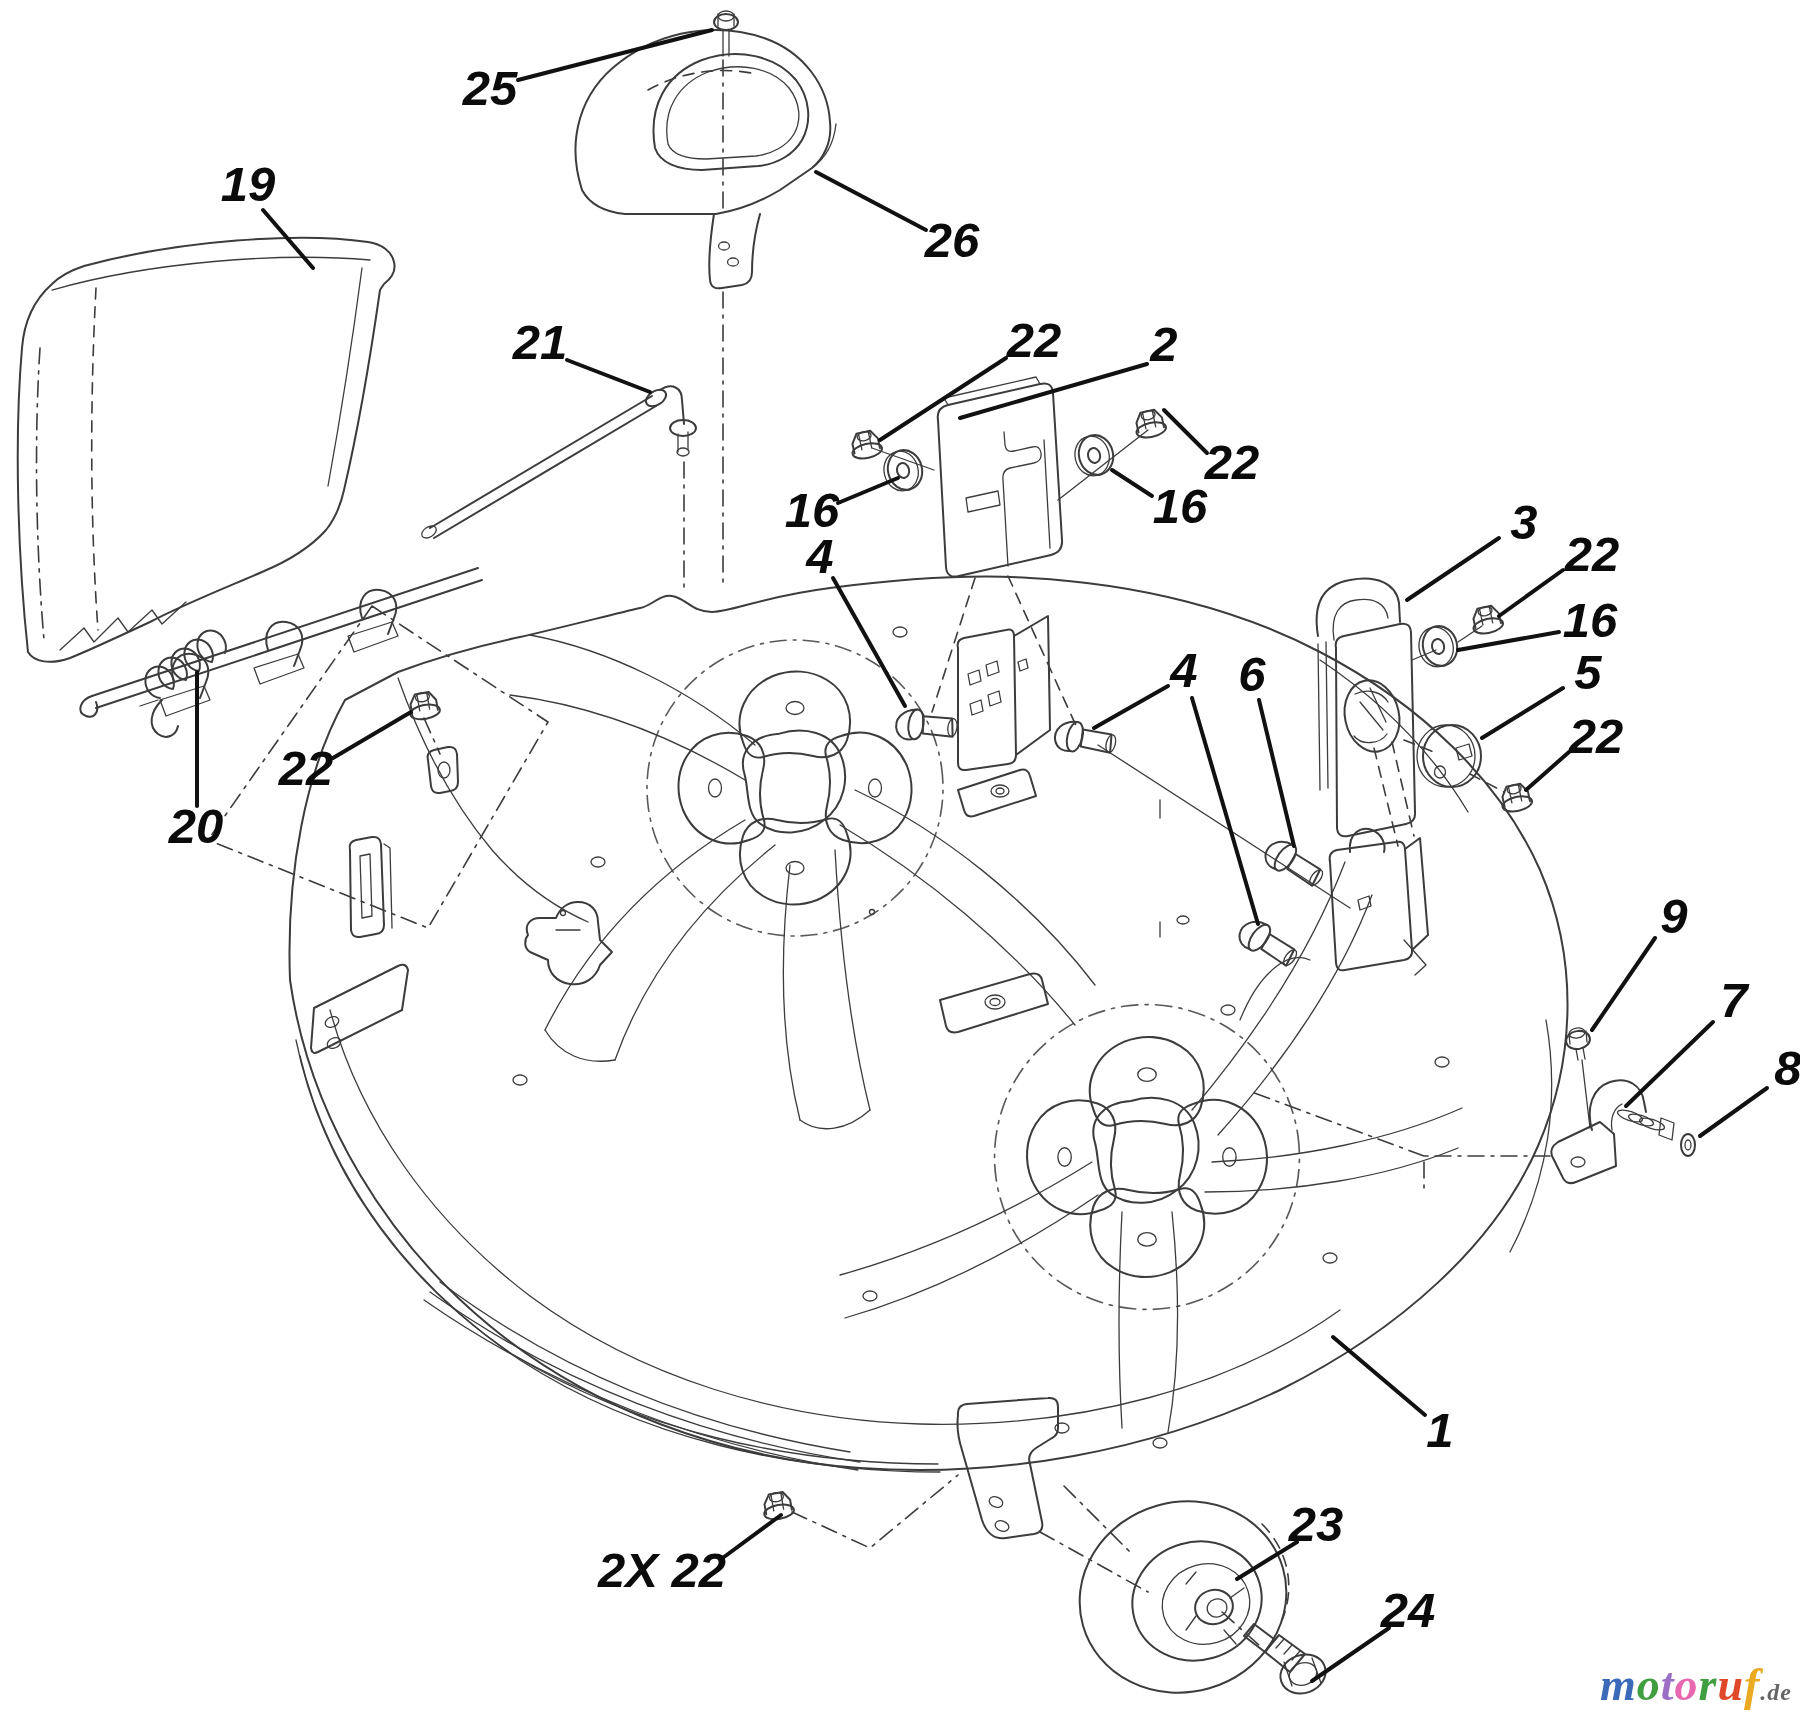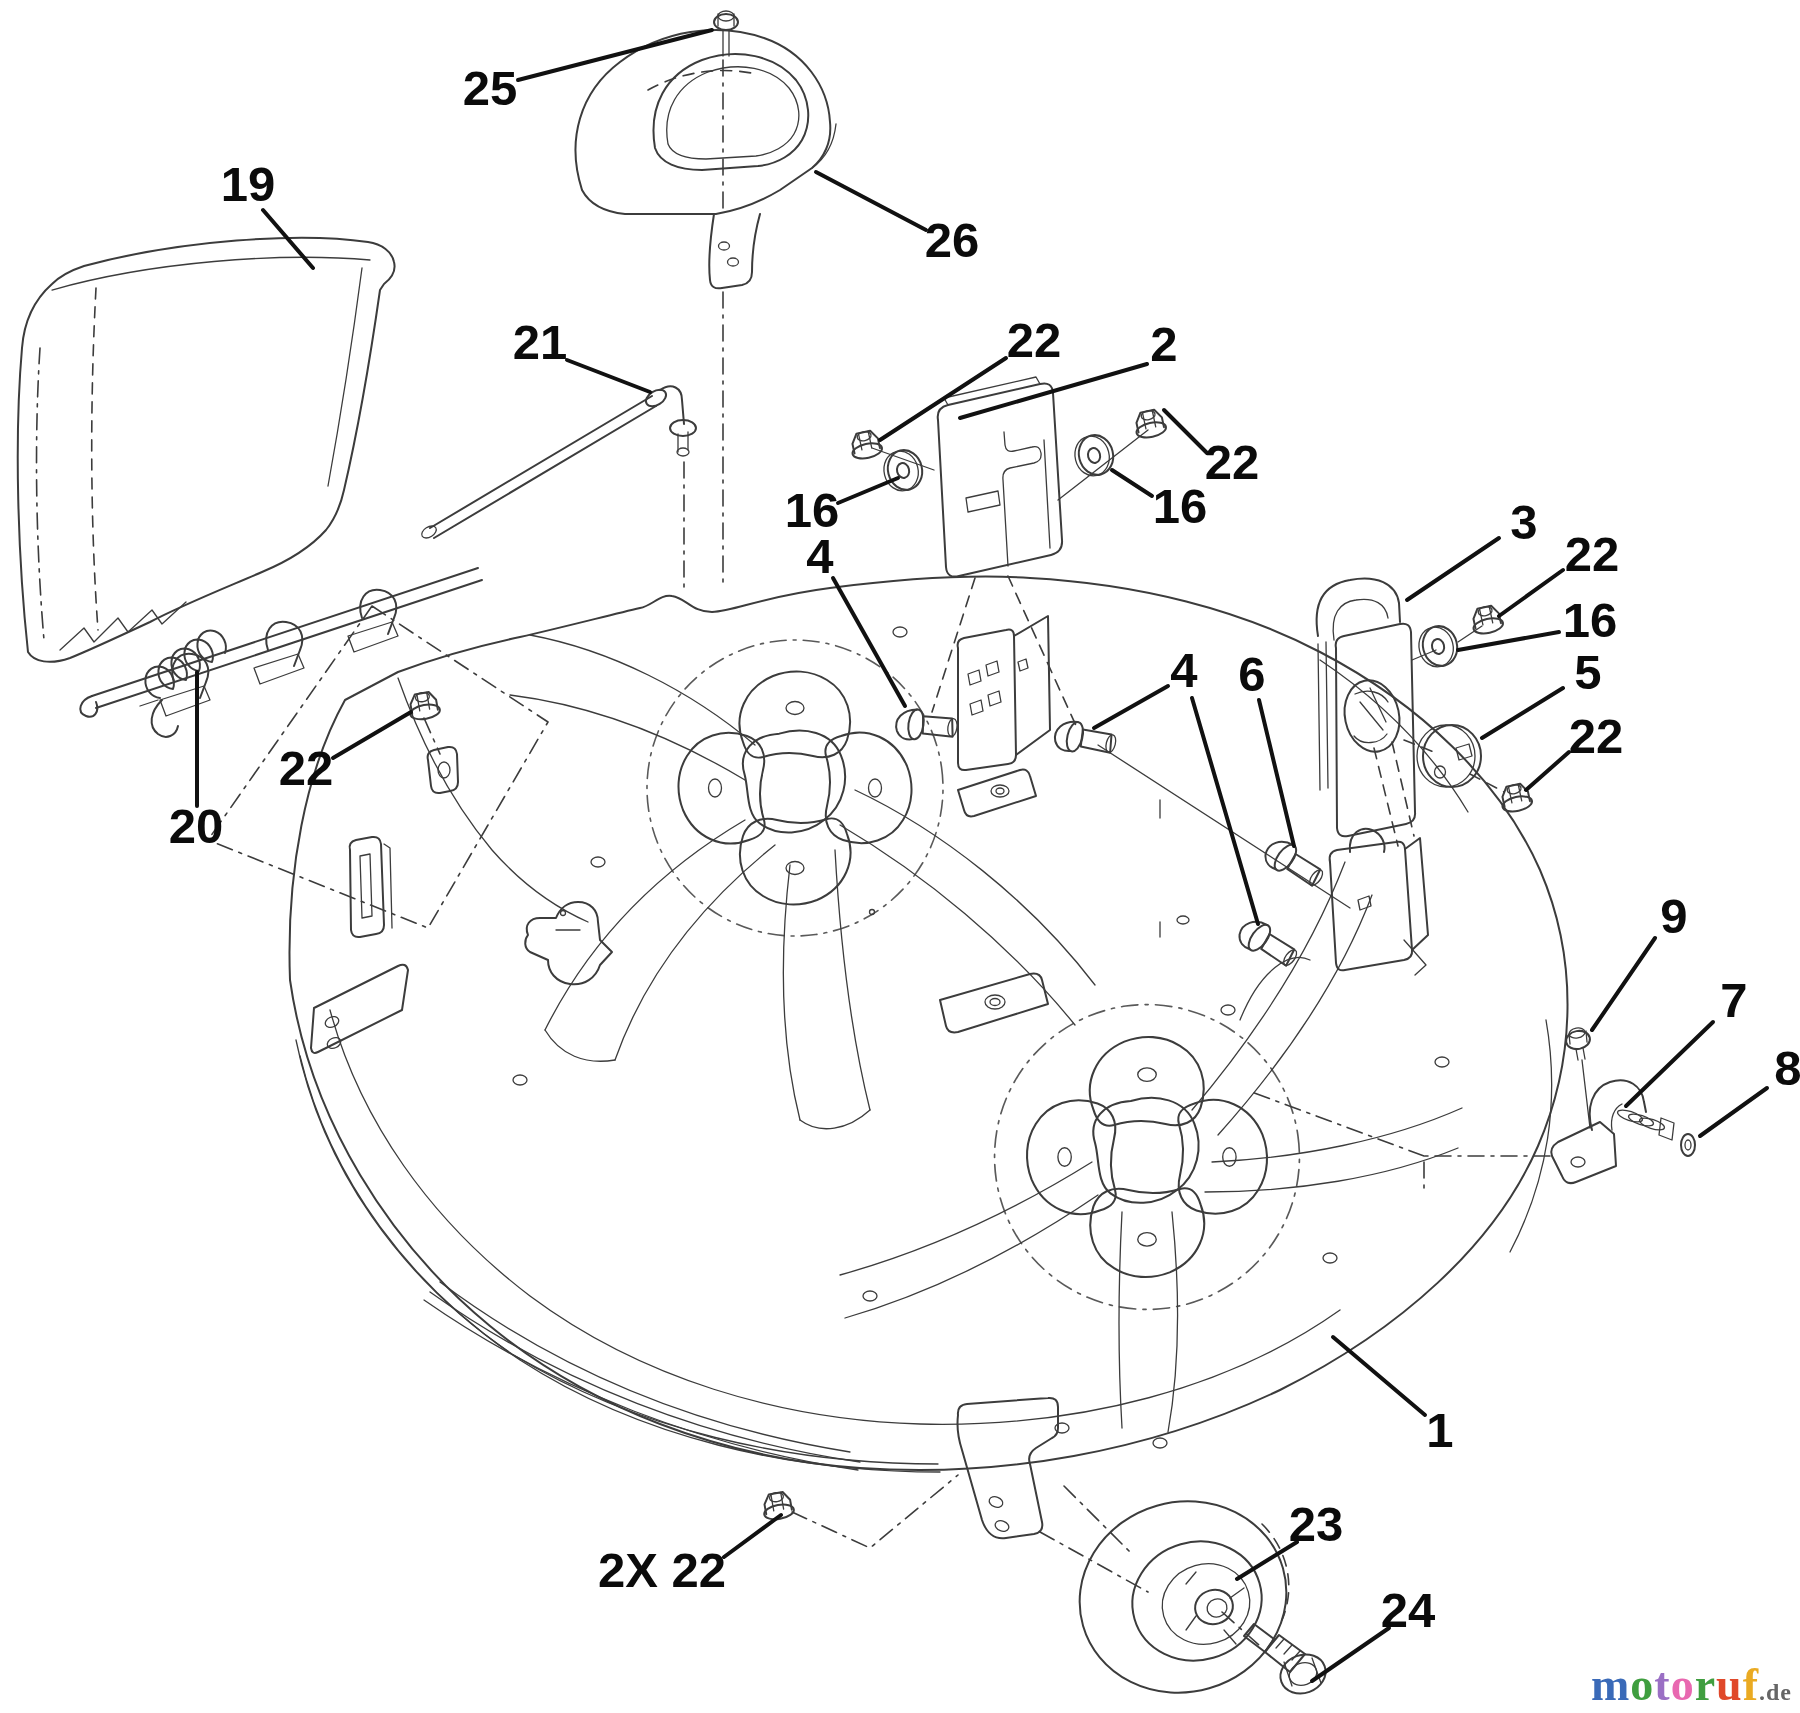--- a/index.html
+++ b/index.html
@@ -1,17 +1,17 @@
 <!DOCTYPE html>
 <html><head>
 <meta charset="utf-8">
 <style>
   html,body{margin:0;padding:0;background:#fff;}
   .stage{position:relative;width:1800px;height:1713px;background:#ffffff;overflow:hidden;
-         font-family:"Liberation Sans",sans-serif;}
+         font-family:"Liberation Sans",sans-serif;font-style:italic;}
   svg{position:absolute;left:0;top:0;}
   .ln{stroke:#3c3c3c;stroke-width:2;fill:none;stroke-linecap:round;stroke-linejoin:round;}
   .thin{stroke-width:1.3;}
   .dash{stroke-dasharray:11 8;stroke-width:1.6;}
   .dashdot{stroke-dasharray:16 7 3 7;stroke-width:1.6;}
   .callout-text{font-family:"Liberation Sans",sans-serif;font-weight:bold;font-size:49px;fill:#0b0b0b;}
   .leader{stroke:#111;stroke-width:4;stroke-linecap:round;}
   .watermark{position:absolute;right:8px;bottom:2px;font-family:"Liberation Serif",serif;
              font-weight:bold;font-size:46px;letter-spacing:1px;}
   .watermark .suffix{font-size:24px;font-weight:bold;}

